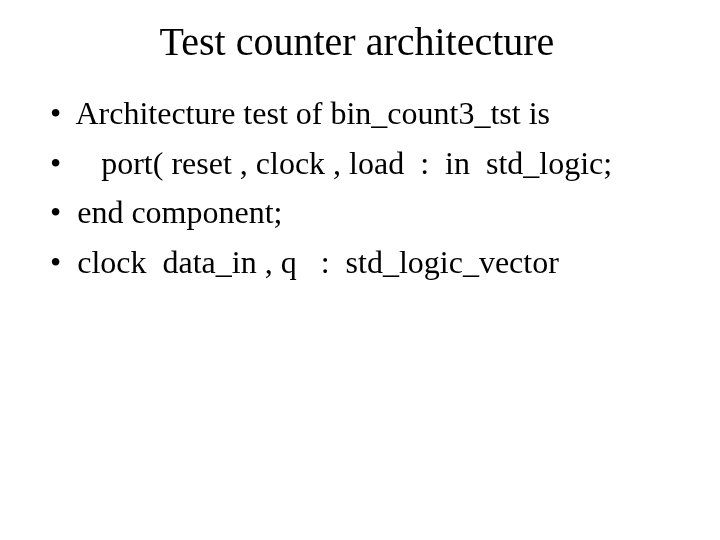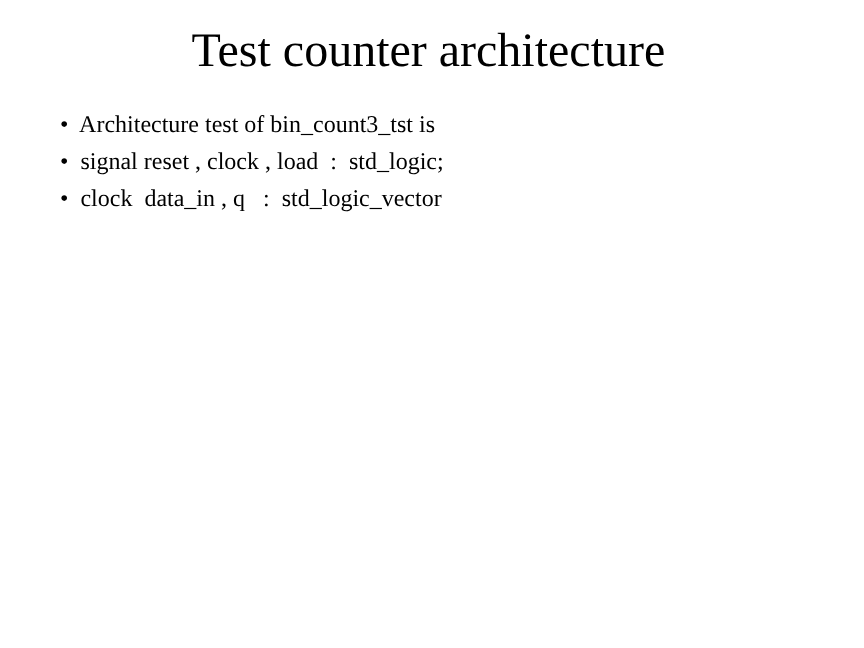--- a/index.html
+++ b/index.html
@@ -22,31 +22,32 @@
     font-size: 40px;
     font-weight: normal;
     margin: 0 0 24px 0;
   }
   ul.body {
     list-style: none;
     margin: 0;
     padding: 0 0 0 20px;
   }
   ul.body li {
-    font-size: 20px;
+    font-size: 32px;
     line-height: 1.55;
     white-space: pre;
   }
   ul.body li::before {
     content: "•  ";
   }
 </style>
 </head>
 <body>
 
 <div class="slide">
   <h1 class="title">Test counter architecture</h1>
   <ul class="body">
     <li>Architecture test of bin_count3_tst is</li>
-    <li>signal reset , clock , load  :  std_logic;</li>
+    <li>   port( reset , clock , load  :  in  std_logic;</li>
+    <li>end component;</li>
     <li>clock  data_in , q   :  std_logic_vector</li>
   </ul>
 </div>
 
 </body></html>

